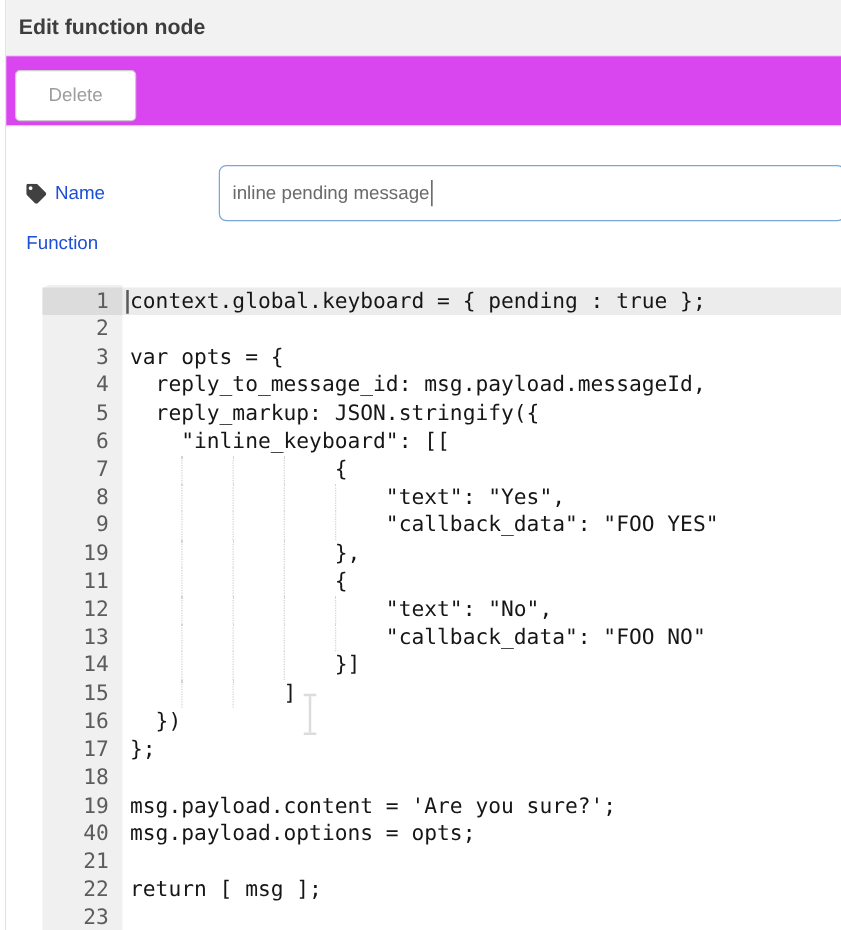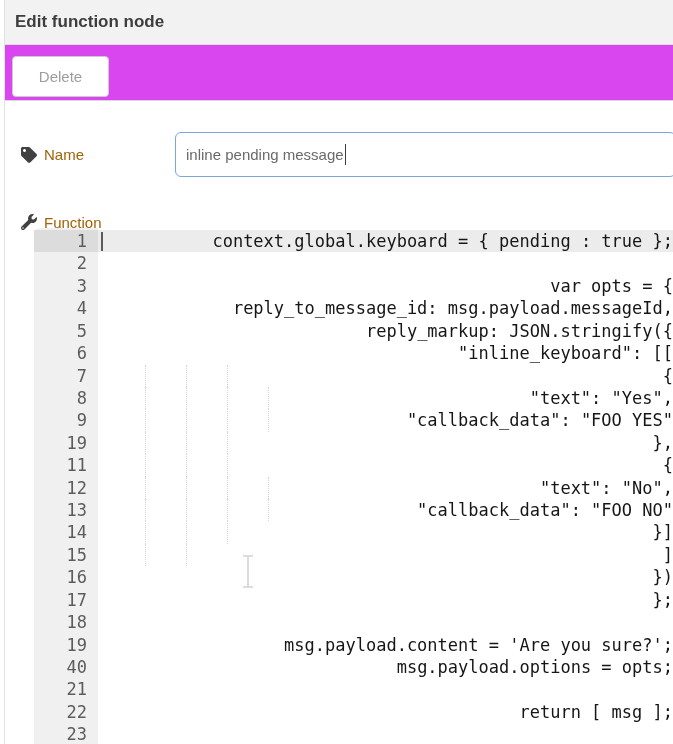--- a/index.html
+++ b/index.html
@@ -29,25 +29,25 @@
   .delete-btn{
     position:absolute;left:7px;top:11px;width:97px;height:41px;
     background:#ffffff;border:1px solid #cccccc;border-radius:4px;
     color:#9d9d9d;font-size:15px;font-family:"Liberation Sans",sans-serif;
     text-align:center;cursor:pointer;
   }
   
   .form{position:absolute;left:0;top:101px;right:0;bottom:0;background:#ffffff;}
   .field-label{
     position:absolute;display:flex;align-items:center;gap:7px;
-    font-size:15px;color:#a16207;
+    font-size:15px;color:#1d4ed8;
   }
   .field-label svg{display:block;}
   .name-label{left:16px;top:31px;height:45px;}
-  .function-label{left:16px;top:111px;height:20px;}
+  .function-label{left:16px;top:78px;height:20px;flex-direction:column;}
   .text-input{
     position:absolute;left:170px;top:31px;right:-3px;height:45px;
     border:1px solid #7aa7da;border-radius:6px;background:#fff;
     box-sizing:border-box;display:flex;align-items:center;
     padding-left:10px;font-size:15px;color:#6a6a6a;white-space:pre;
   }
   .input-caret{
     display:inline-block;width:1px;height:21px;background:#3c3c3c;margin-left:1px;
   }
   
@@ -64,21 +64,21 @@
     height:22.43px;line-height:22.43px;text-align:right;
     padding-right:11px;color:#5c5c5c;
   }
   .gutter-cell.active{background:#dcdcdc;}
   .active-line{
     position:absolute;left:64px;right:0;top:2px;height:22px;
     background:#ececec;z-index:0;
   }
   .code{
     position:absolute;left:64px;right:0;top:0;bottom:0;
-    padding-top:2px;z-index:1;overflow:hidden;text-align:right;
+    padding-top:2px;z-index:1;overflow:hidden;
   }
   .code-line{
     position:relative;height:22.43px;line-height:22.43px;
     padding-left:6px;white-space:pre;color:#161616;
   }
   .indent-guide{
     position:absolute;top:0;bottom:0;width:0;
     border-left:1px dotted #d4d4d4;
   }
   .editor-caret{

